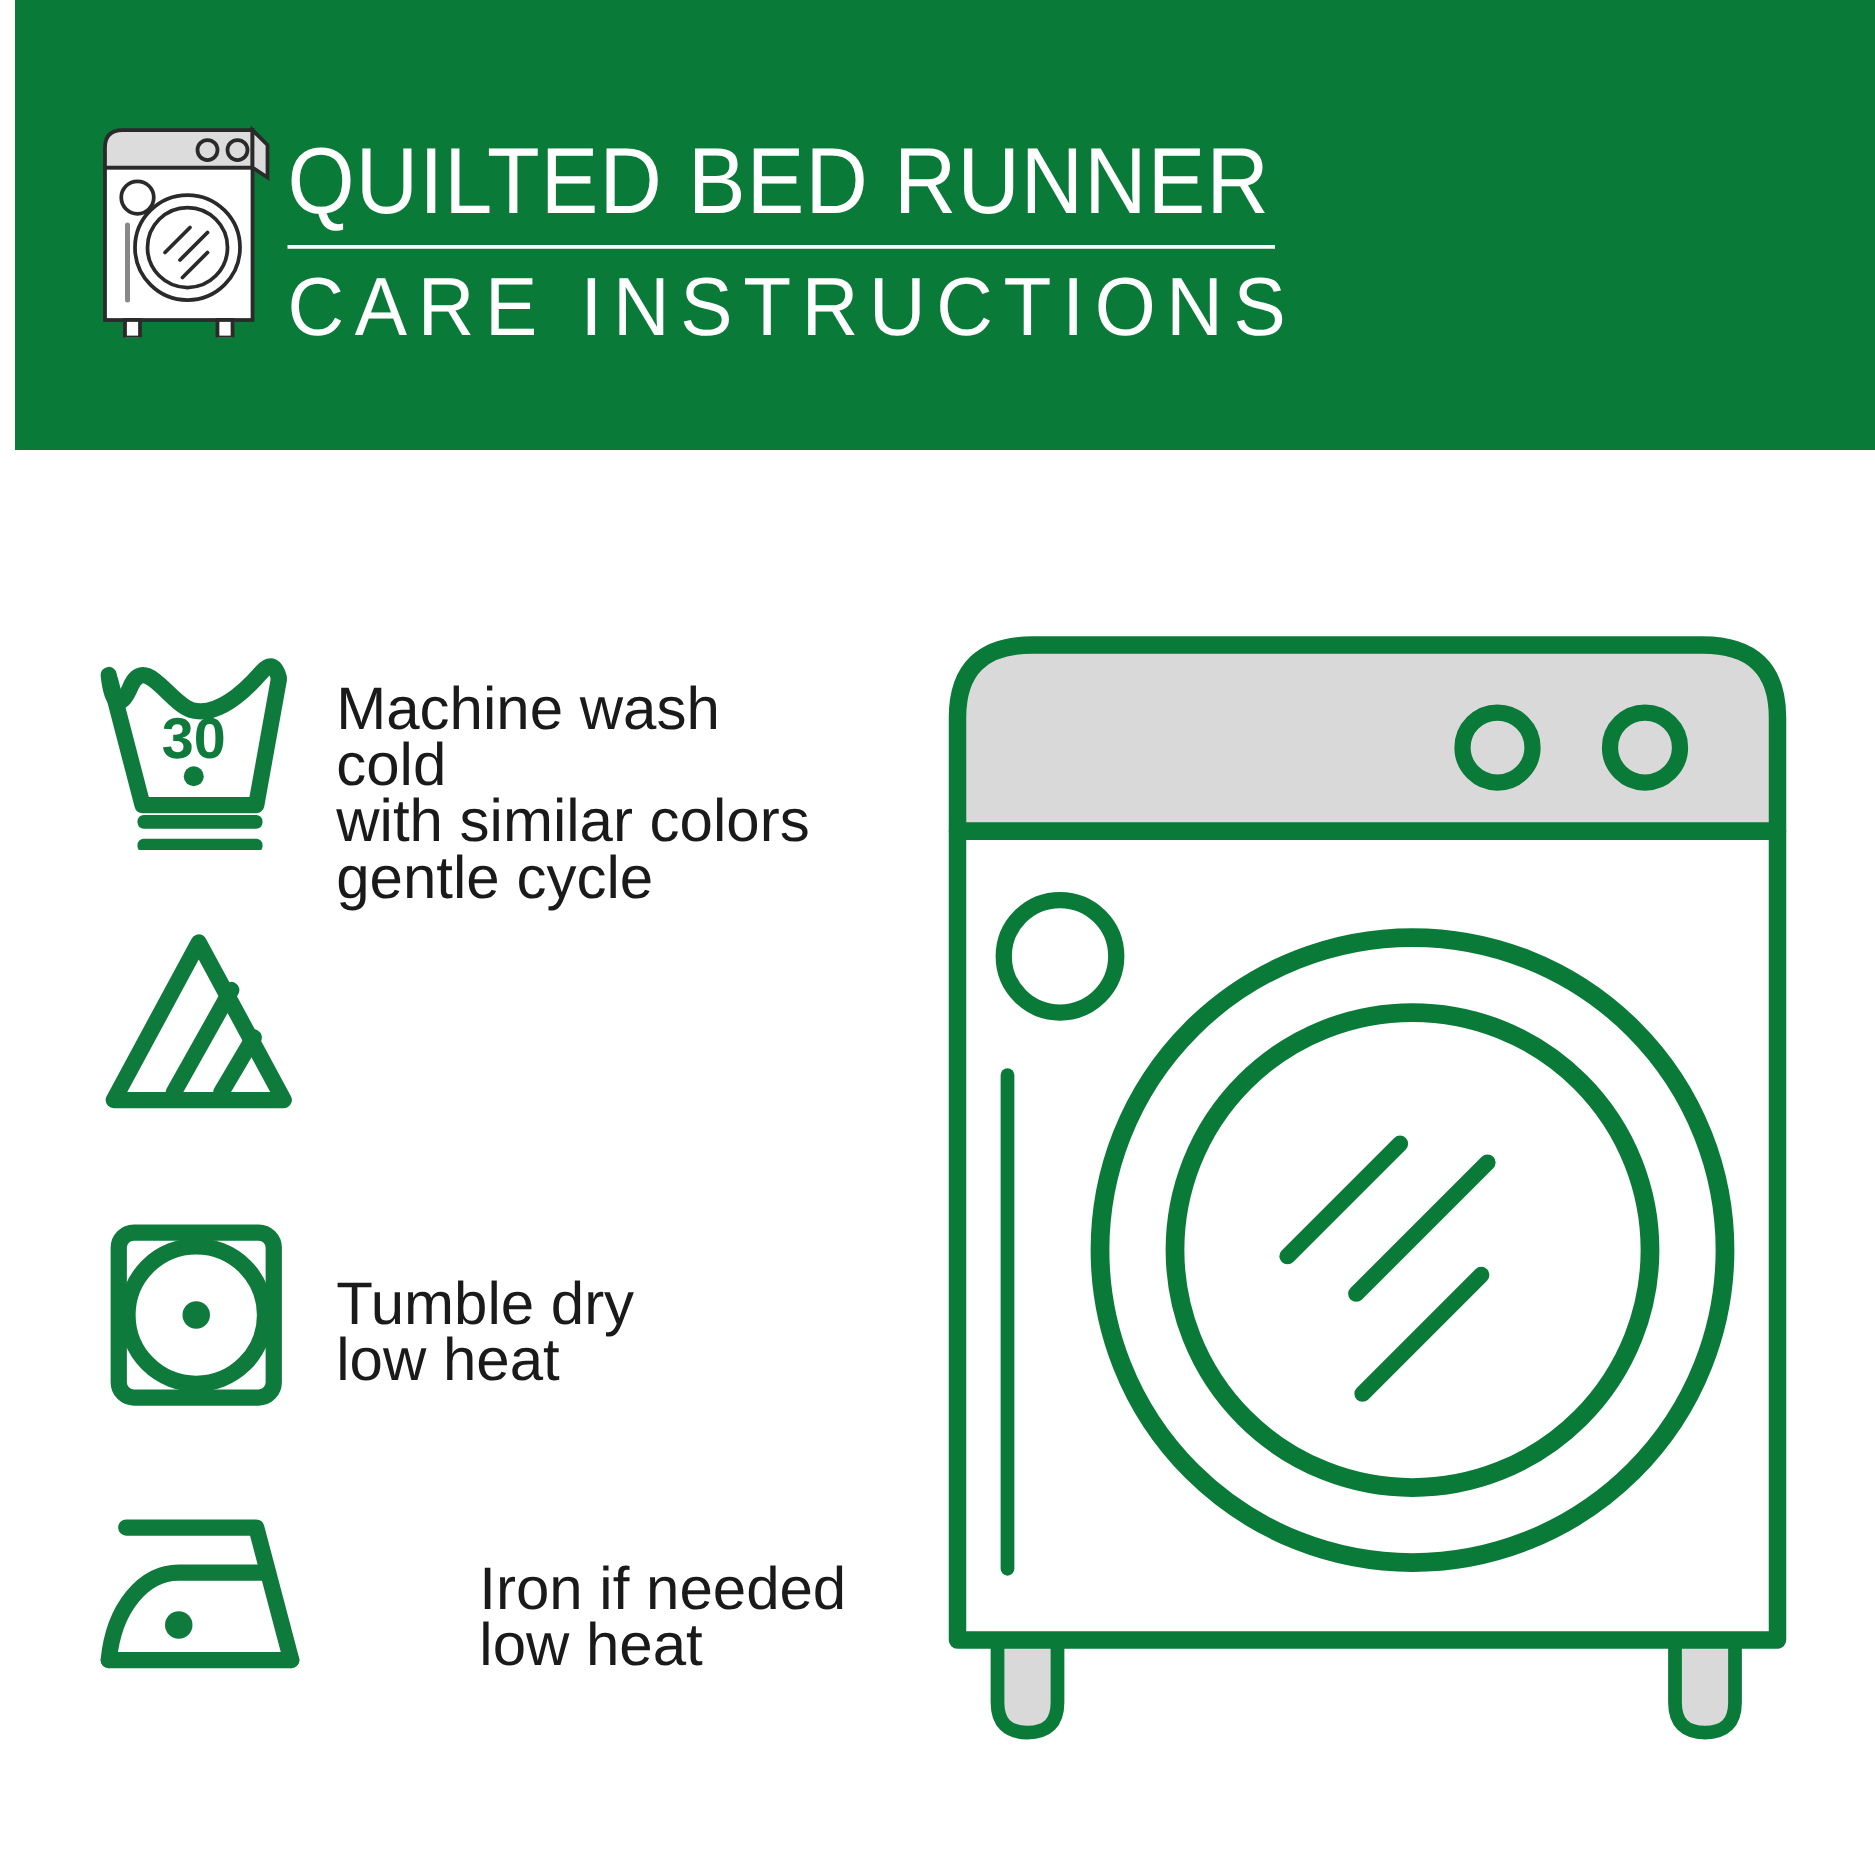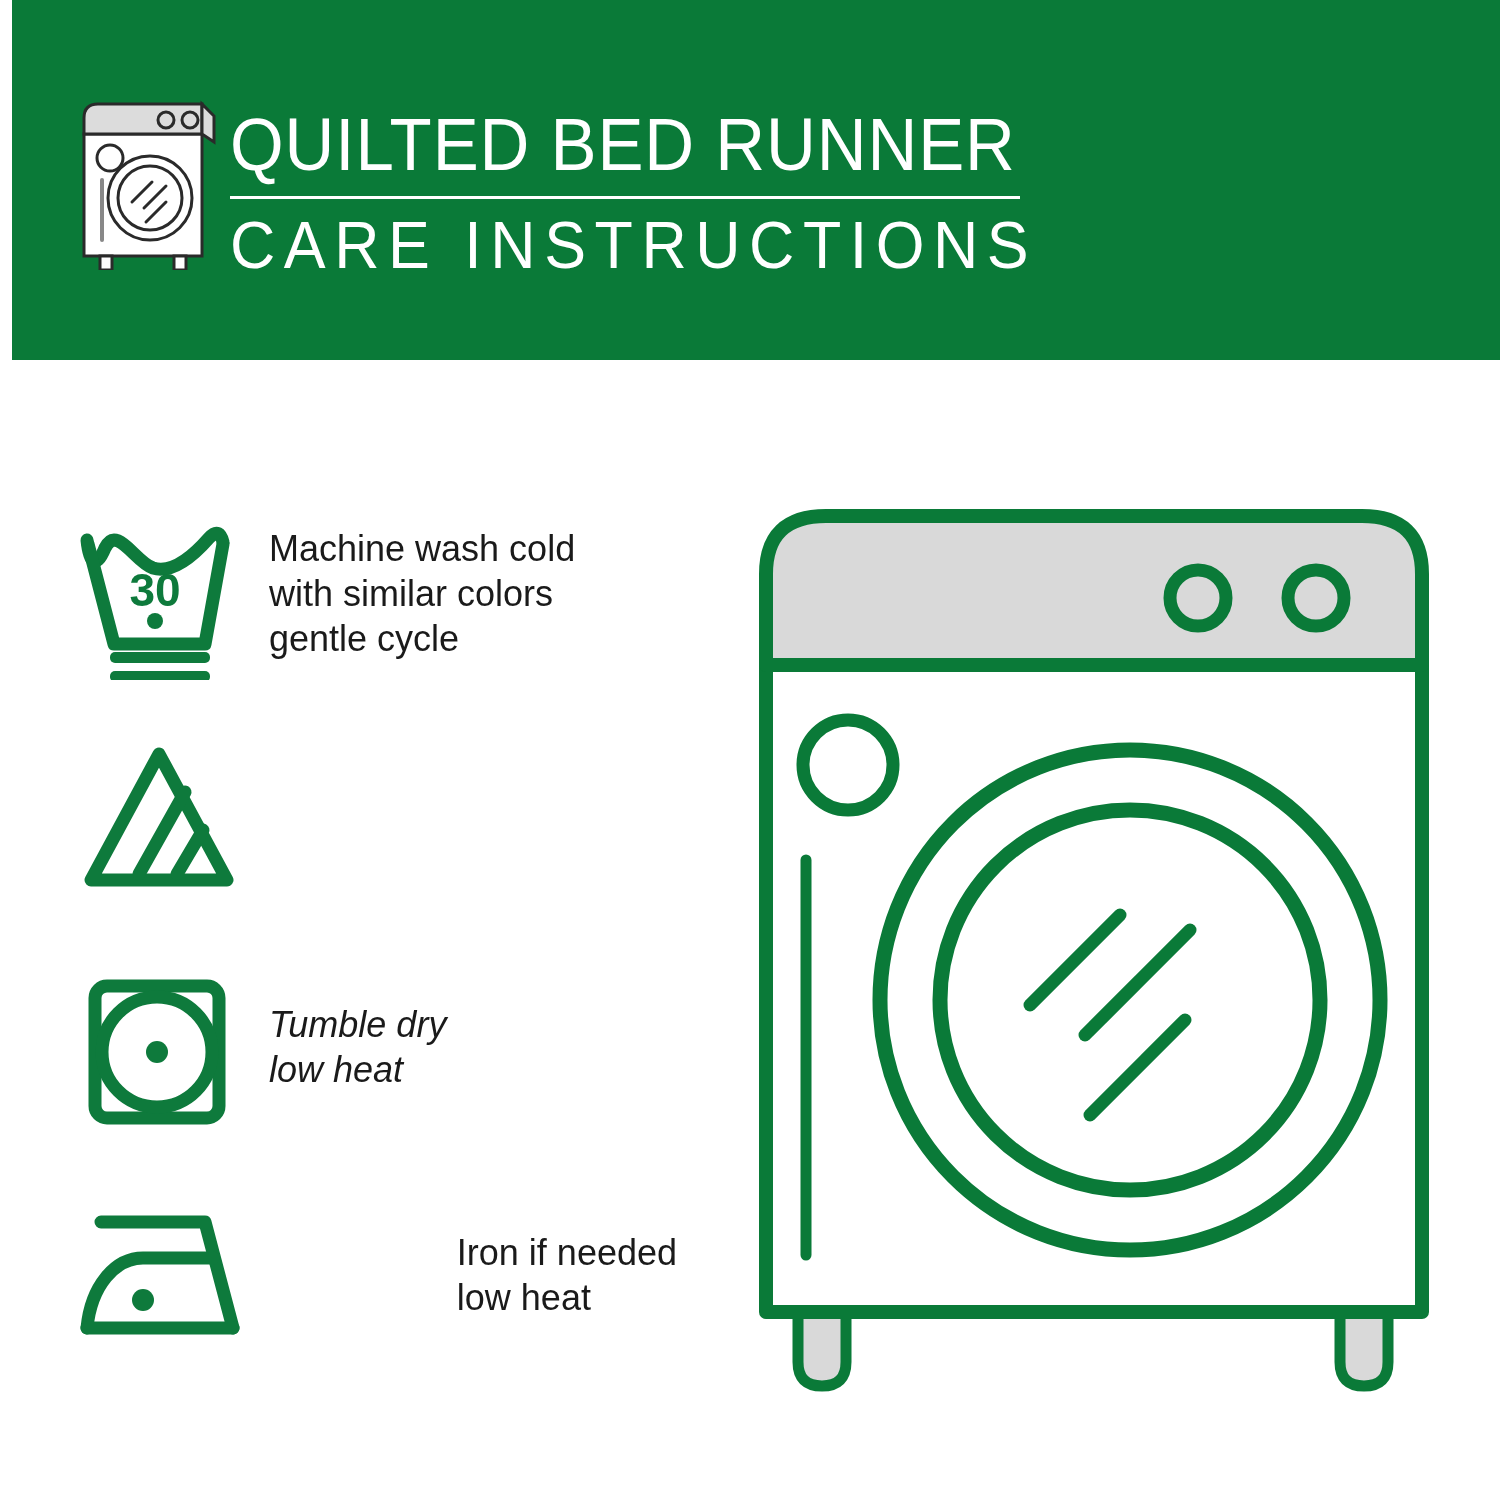--- a/index.html
+++ b/index.html
@@ -81,34 +81,35 @@
     width: 600px;
     display: flex;
     align-items: flex-start;
   }
   .care-symbol {
     width: 170px;
     height: 160px;
     flex: 0 0 170px;
   }
   .care-text {
-    font-size: 36px;
+    font-size: 48px;
     line-height: 45px;
     color: #1a1a1a;
     font-family: "Liberation Sans", sans-serif;
     padding-left: 22px;
     padding-top: 6px;
     white-space: pre-line;
+    margin-top: 19px;
   }
   #care-row-0 { top: 160px; }
   #care-row-1 { top: 380px; }
   #care-row-2 { top: 612px; }
   #care-row-3 { top: 840px; justify-content: space-between; }
   #care-row-1 .care-text { padding-top: 30px; }
-  #care-row-2 .care-text { padding-top: 30px; font-style: italic; }
+  #care-row-2 .care-text { padding-top: 30px; }
   #care-row-3 .care-text { padding-top: 30px; }
 
   
   #machine-illustration {
     position: absolute;
     left: 740;
     left: 740px;
     top: 490px;
     width: 720px;
     height: 940px;

